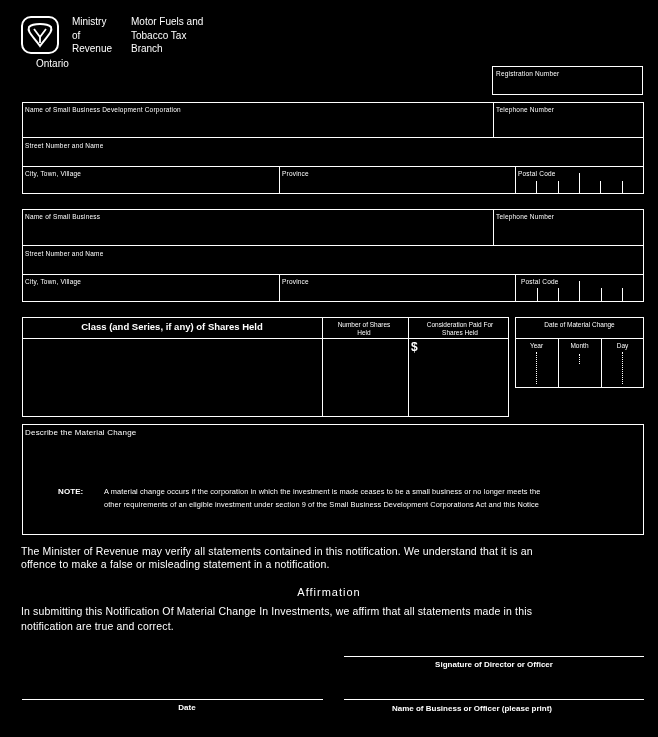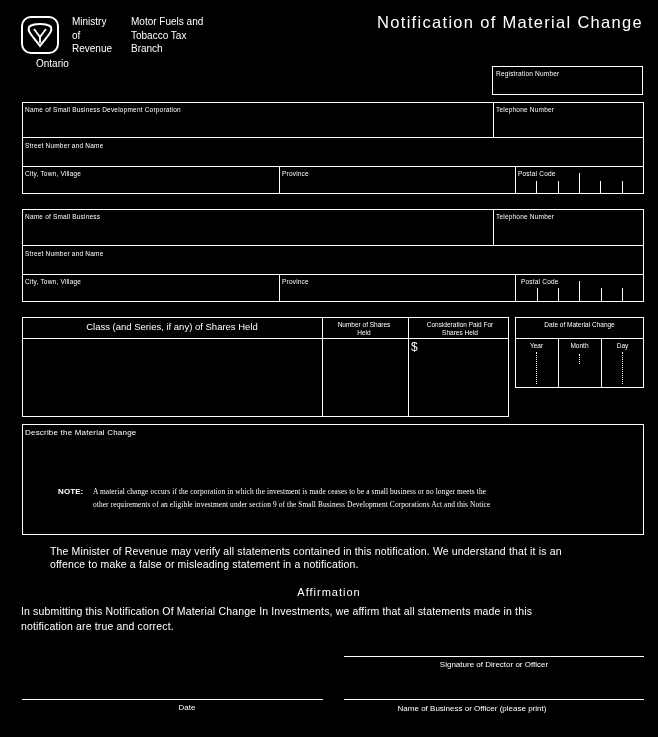--- a/index.html
+++ b/index.html
@@ -1,41 +1,41 @@
 <!DOCTYPE html>
 <html><head>
   <meta charset="utf-8">
   <style>
     html, body { margin: 0; padding: 0; }
     body {
       width: 658px; height: 737px; background: #000; color: #fff;
       font-family: "Liberation Sans", sans-serif; position: relative; overflow: hidden;
     }
-    .abs { position: absolute; }
+    .abs { position: absolute; font-weight: bold; }
     .box { position: absolute; border: 1.5px solid #fff; box-sizing: border-box; }
     .lbl { position: absolute; font-size: 6.5px; color: #fff; white-space: nowrap; letter-spacing: 0.2px; }
     .vline { position: absolute; width: 0; border-left: 1.3px solid #fff; }
     .hline { position: absolute; height: 0; border-top: 1.3px solid #fff; }
     .tick { position: absolute; width: 0; border-left: 1.2px solid #fff; }
     .dot-col { position: absolute; width: 0; border-left: 1.4px dotted #fff; }
 
     
     .logo { position: absolute; left: 21px; top: 16px; width: 38px; height: 38px; border: 2px solid #fff; border-radius: 10px; box-sizing: border-box; }
     .ont { position: absolute; left: 36px; top: 58px; font-size: 10px; }
     .min { position: absolute; left: 72px; top: 15px; font-size: 10px; line-height: 13.5px; }
     .branch { position: absolute; left: 131px; top: 15px; font-size: 10px; line-height: 13.5px; }
     .title { position: absolute; right: 15px; top: 12px; font-size: 16.5px; text-align: right; line-height: 20px; letter-spacing: 1.3px; }
 
     .th { position: absolute; font-size: 6.5px; text-align: center; line-height: 7.5px; }
     .field { position: absolute; background: transparent; border: none; outline: none; color: #fff; font-family: "Liberation Sans", sans-serif; font-size: 10px; }
 
     .para { position: absolute; font-size: 10.5px; line-height: 13px; letter-spacing: 0.15px; }
     .note { position: absolute; font-size: 7.4px; line-height: 12.5px; letter-spacing: 0.1px; padding-left: 33px; }
     .affirm-title { position: absolute; left: 0; width: 658px; text-align: center; top: 586px; font-size: 11px; letter-spacing: 1px; }
-    .sig-lbl { position: absolute; font-size: 8px; text-align: center; }
+    .sig-lbl { position: absolute; font-size: 8px; text-align: center; font-weight: bold; }
   </style>
 </head>
 <body>
 
 <div>
   <div class="logo">
     <svg width="34" height="34" viewBox="0 0 34 34" style="position:absolute;left:0;top:0">
       <path d="M6 9 C10 5, 24 5, 28 9 C30 14, 24 18, 17 28 C10 18, 4 14, 6 9 Z" fill="none" stroke="#fff" stroke-width="2"></path>
       <path d="M11 11 L17 19 L23 11" fill="none" stroke="#fff" stroke-width="1.8"></path>
       <path d="M17 19 L17 25" stroke="#fff" stroke-width="1.8"></path>
@@ -46,21 +46,20 @@
     <div>Ministry</div>
     <div>of</div>
     <div>Revenue</div>
   </div>
   <div class="branch">
     <div>Motor Fuels and</div>
     <div>Tobacco Tax</div>
     <div>Branch</div>
   </div>
   <div class="title">
-    <div>Notification of Material Change</div>
   </div>
 </div>
 
 <div class="box" style="left:492px;top:66px;width:151px;height:29px;">
   <div class="lbl" style="left:3px;top:3px;">Registration Number</div>
   <input class="field" style="left: 3px; top: 12px; width: 140px; height: 14px;" value="">
 </div>
 
 <div class="box" style="left:22px;top:102px;width:622px;height:92px;"></div>
 <div class="hline" style="left:22px;top:137px;width:622px;"></div>
@@ -144,26 +143,26 @@
 <div class="dot-col" style="left:579px;top:354px;height:10px;"></div>
 <div class="dot-col" style="left:622px;top:352px;height:32px;"></div>
 <input class="field" style="left: 518px; top: 362px; width: 36px; height: 12px; font-size: 8px;" value="">
 <input class="field" style="left: 561px; top: 362px; width: 36px; height: 12px; font-size: 8px;" value="">
 <input class="field" style="left: 604px; top: 362px; width: 36px; height: 12px; font-size: 8px;" value="">
 
 <div class="box" style="left:22px;top:424px;width:622px;height:111px;"></div>
 <div class="lbl" style="left:25px;top:428px;font-size:8px;">Describe the Material Change</div>
 <textarea class="field" style="left: 26px; top: 440px; width: 612px; height: 42px; resize: none;" value=""></textarea>
 <div class="note" style="left:25px;top:486px;font-weight:bold;font-size:8px;">NOTE:</div>
-<div class="note" style="left:60px;top:486px;font-family:Liberation Serif, serif;">
+<div class="note" style="left:71px;top:486px;">
   <div>A material change occurs if the corporation in which the investment is made ceases to be a small business or no longer meets the</div>
   <div>other requirements of an eligible investment under section 9 of the Small Business Development Corporations Act and this Notice</div>
 </div>
 
-<div class="para" style="left:21px;top:545px;margin-left:29px;">
+<div class="para" style="left:21px;top:545px;">
   <div>The Minister of Revenue may verify all statements contained in this notification. We understand that it is an</div>
   <div>offence to make a false or misleading statement in a notification.</div>
 </div>
 
 <div class="affirm-title">Affirmation</div>
 
 <div class="para" style="left:21px;top:604px;line-height:15px;">
   <div>In submitting this Notification Of Material Change In Investments, we affirm that all statements made in this</div>
   <div>notification are true and correct.</div>
 </div>

